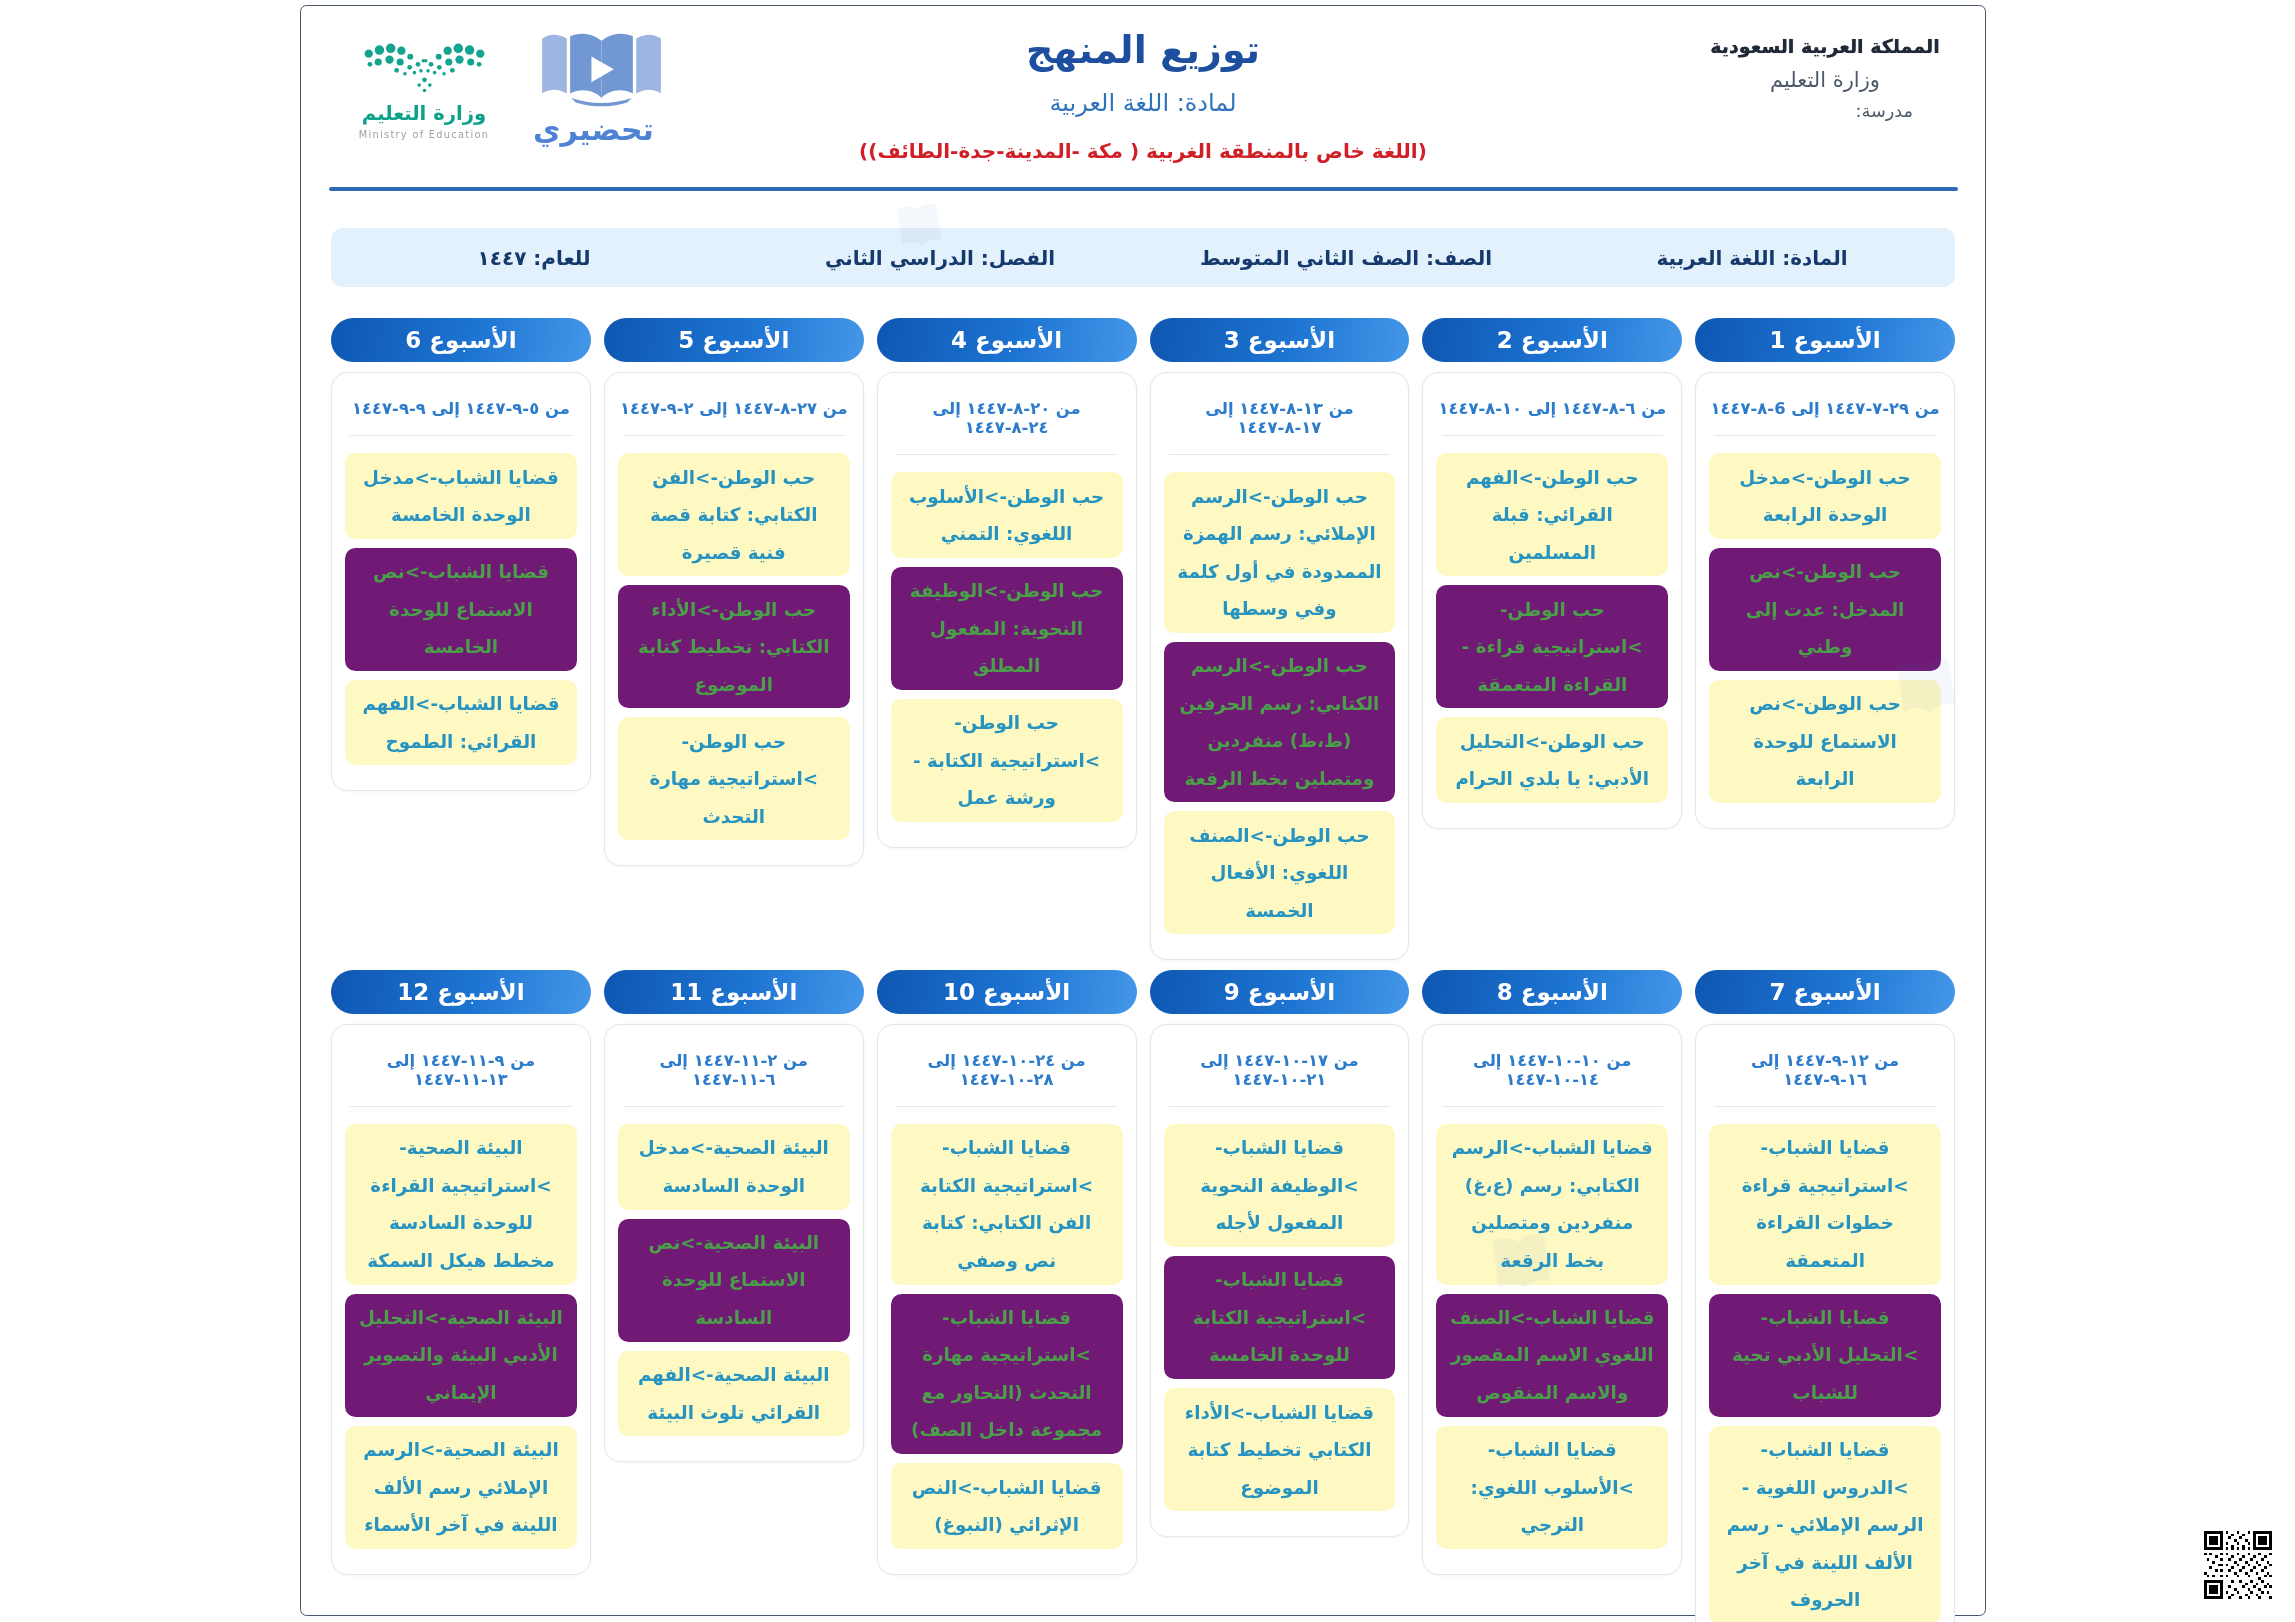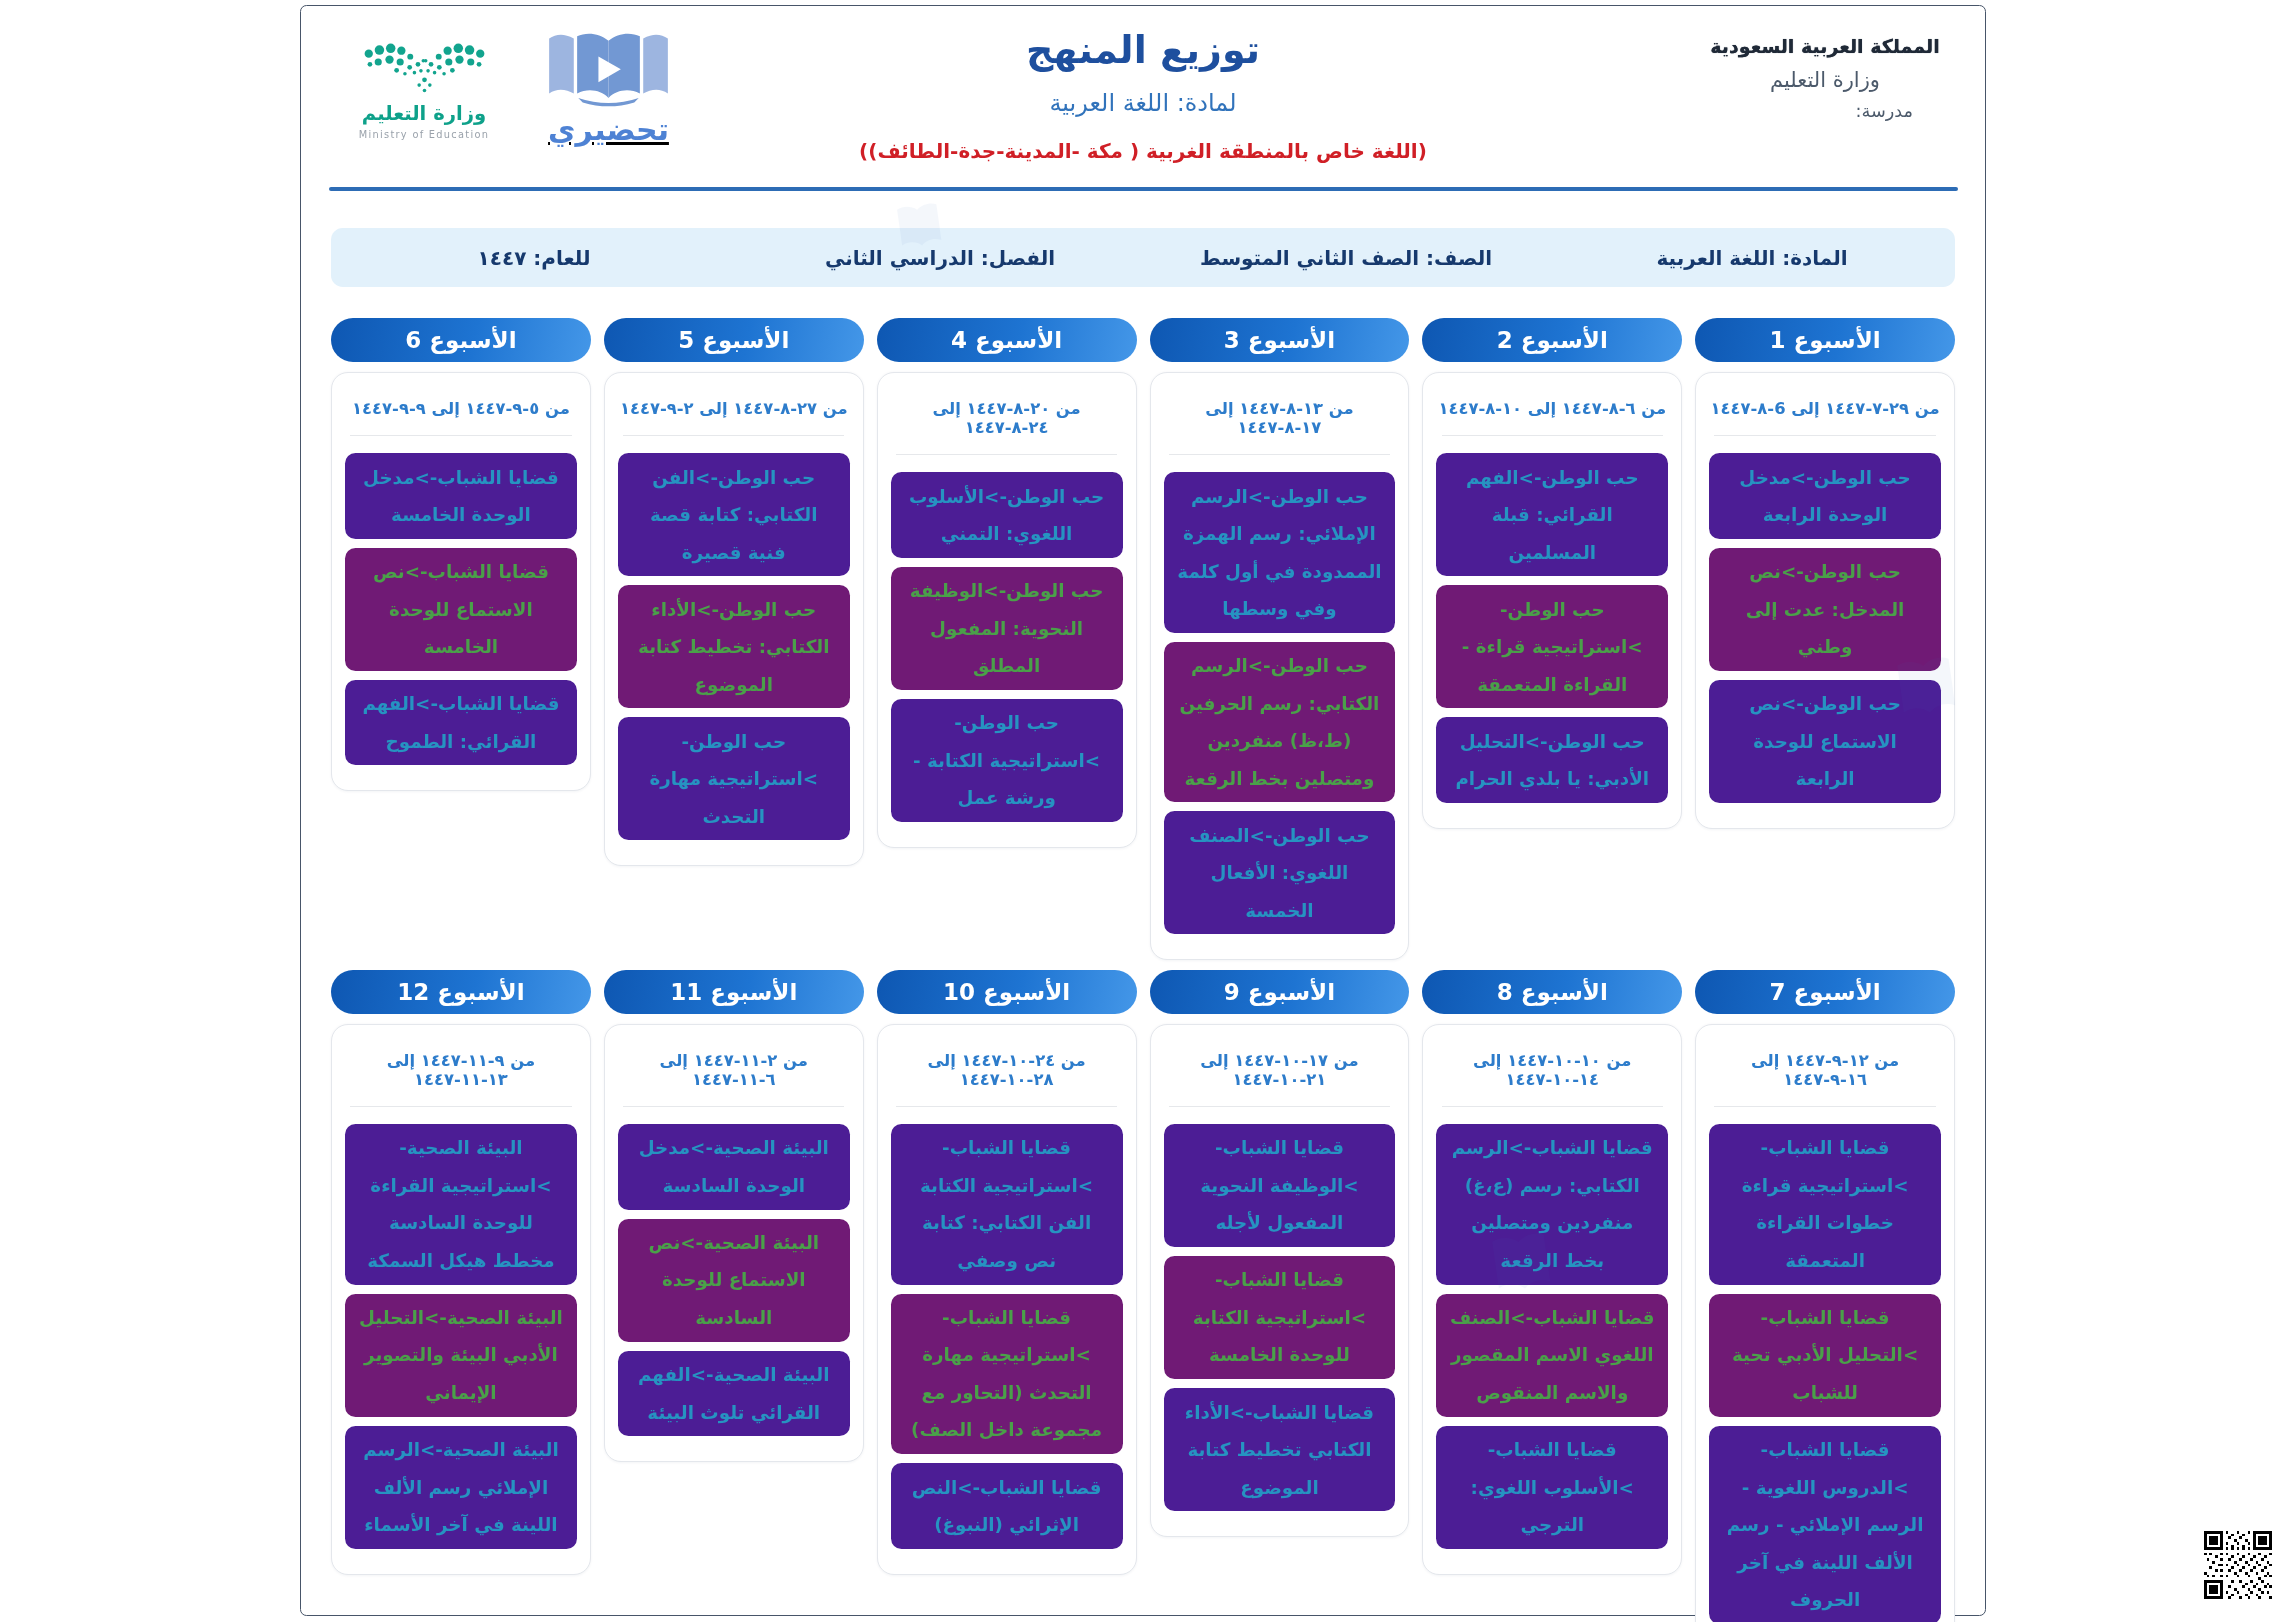--- a/index.html
+++ b/index.html
@@ -5,21 +5,21 @@
   * { box-sizing: border-box; margin: 0; padding: 0; }
   html,body { width:2295px; height:1623px; background:#ffffff; font-family:"DejaVu Sans", sans-serif; }
   body { position:relative; overflow:hidden; }
 
   .page { position:absolute; left:300px; top:5.2px; width:1686px; height:1611px;
           background:#fff; border:1.3px solid #475569; border-radius:6.5px; }
 
   
   .hdr { position:relative; height:185px; }
   .brand-wrap { position:absolute; left:51px; top:18.3px; display:flex; gap:37px; align-items:flex-start; }
-  .tahdeeri { width:151px; text-align:center;text-decoration:underline; }
+  .tahdeeri { width:151px; text-align:left; }
   .tahdeeri .word { font-size:30px; font-weight:bold; color:#4e82d4; margin-top:1.3px; }
   .moe { width:144px; text-align:center; padding-top:18.3px; }
   .moe .ar { font-size:19.6px; font-weight:bold; color:#0ea18a; margin-top:6.5px; }
   .moe .en { font-size:9.8px; color:#9aa2ab; letter-spacing:1.3px; margin-top:3.9px; }
   .title-wrap { position:absolute; left:50%; transform:translateX(-50%); top:22px; width:916px; text-align:center; }
   .doc-title { font-size:38px; font-weight:bold; color:#1e4f9e; }
   .doc-sub { font-size:24px; color:#3173bb; margin-top:17px; }
   .doc-note { font-size:20px; font-weight:bold; color:#d01f26; margin-top:22px; }
   .gov { position:absolute; right:42px; top:29px; width:236px; text-align:center; }
   .gov .kingdom { font-size:19px; font-weight:bold; color:#1f2937; text-shadow:0 0 0.7px #1f2937; }
@@ -37,21 +37,21 @@
   .pill { height:44px; border-radius:22px; margin-bottom:9.8px;
           background:linear-gradient(100deg,#0e57b2 0%,#1e74d2 55%,#4497e8 100%);
           color:#fff; font-size:23px; font-weight:bold; display:flex; align-items:center; justify-content:center; }
   .card { background:#fff; border:1.3px solid #e4e7ec; border-radius:17px; padding:15.7px 13px;
           box-shadow:0 0.7px 2.6px rgba(20,40,80,.05); }
   .r0 .card { min-height:322px; } .r1 .card { min-height:289px; }
   .date { text-align:center; color:#2d7ccb; font-size:16.4px; font-weight:bold; padding:10.5px 0 3.9px; }
   .rule { height:1.3px; background:#e6e8eb; margin:13px 5.2px 17px; }
   .item { border-radius:10.5px; padding:5.2px 13px; font-size:18.3px; font-weight:bold; line-height:2.05;
           text-align:center; margin-bottom:9.2px; }
-  .item.teal  { color:#2693c1; background:#4c1d95; }
+  .item.teal  { color:#2693c1; background:#fef9c3; }
   .item.green { color:#4aa049; background:#701a75; }
 
   
   .wm { position:absolute; opacity:0.05; pointer-events:none; transform:rotate(-8deg); }
   .qr { position:absolute; left:2204px; top:1531px; width:68px; height:68px; }
 </style>
 </head>
 <body>
 
 <div class="page">

